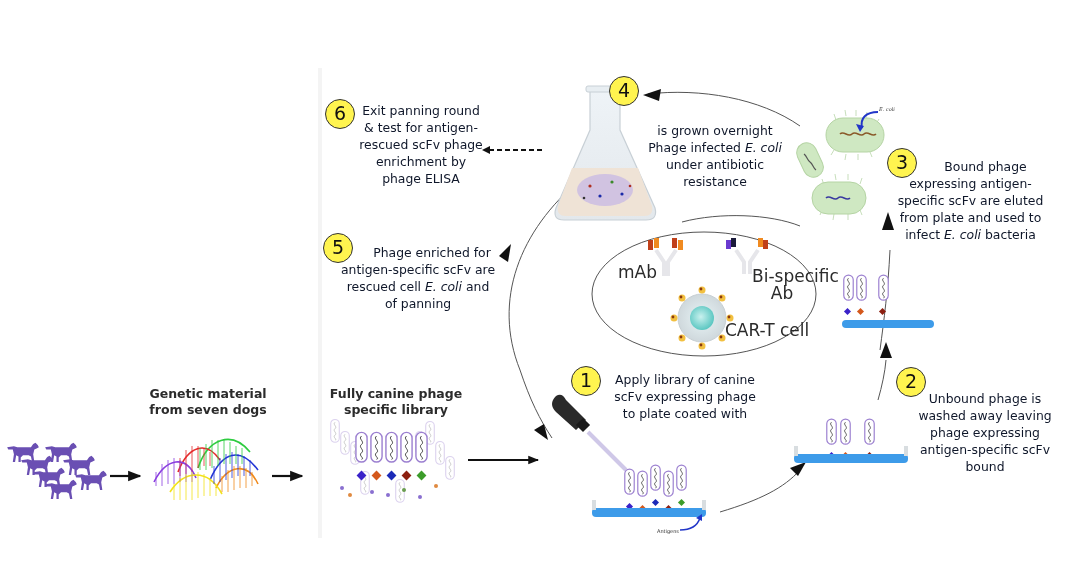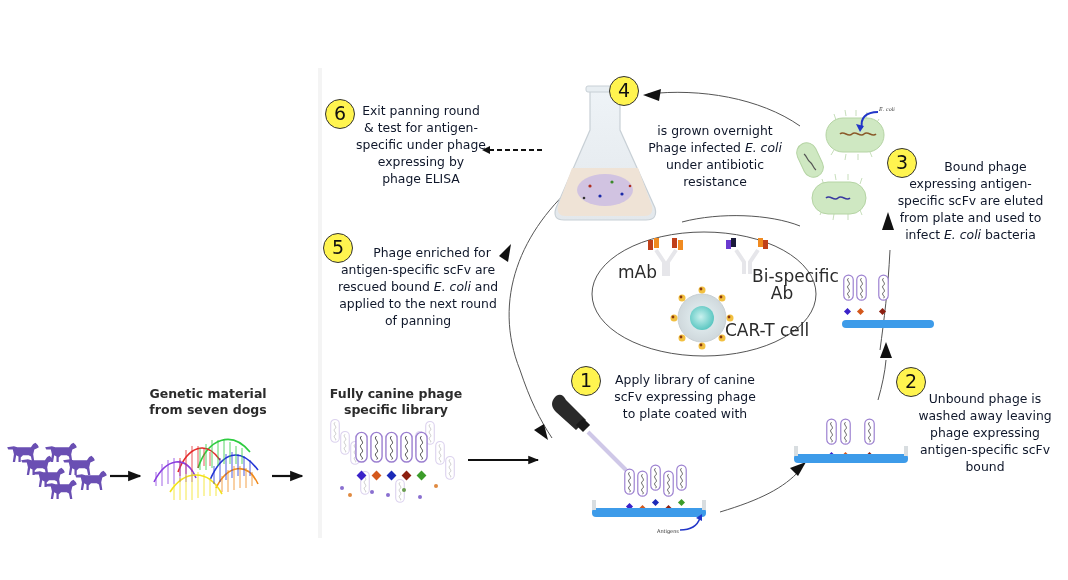--- a/index.html
+++ b/index.html
@@ -284,30 +284,29 @@
 <div class="txt" style="left:640px; top:122px; width:150px;">
   <div>is grown overnight</div>
   <div><span>Phage infected </span><i>E. coli</i></div>
   <div>under antibiotic</div>
   <div>resistance</div>
 </div>
 
 <div class="txt" style="left:330px; top:244px; width:176px;">
   <div style="padding-left:28px;">Phage enriched for</div>
   <div>antigen-specific scFv are</div>
-  <div><span>rescued bound </span><i>E. coli</i><span> and</span></div>
-  <div>applied to the next round</div>
+  <div><span>rescued cell </span><i>E. coli</i><span> and</span></div>
   <div>of panning</div>
 </div>
 
 <div class="txt" style="left:354px; top:102px; width:134px;">
   <div>Exit panning round</div>
   <div>&amp; test for antigen-</div>
-  <div>specific under phage</div>
-  <div>expressing by</div>
+  <div>rescued scFv phage</div>
+  <div>enrichment by</div>
   <div>phage ELISA</div>
 </div>
 
 <div class="ell-label" style="left:618px; top:264px;">mAb</div>
 <div class="ell-label" style="left:752px; top:268px; width:60px;">
   <div>Bi-specific</div>
   <div>Ab</div>
 </div>
 <div class="ell-label" style="left:725px; top:322px;">CAR-T cell</div>
 

